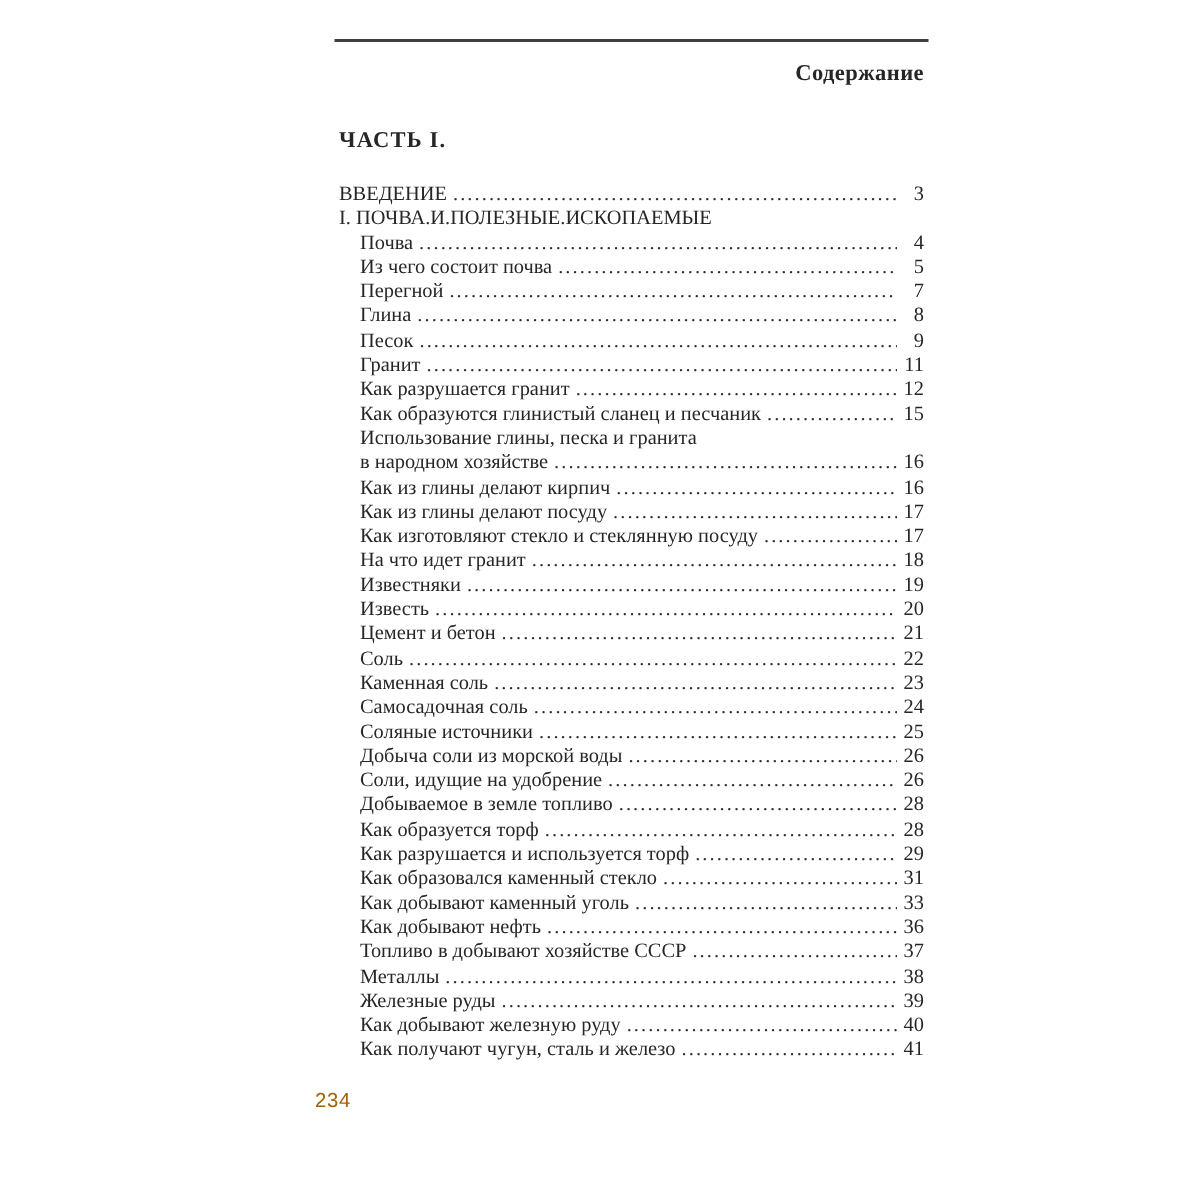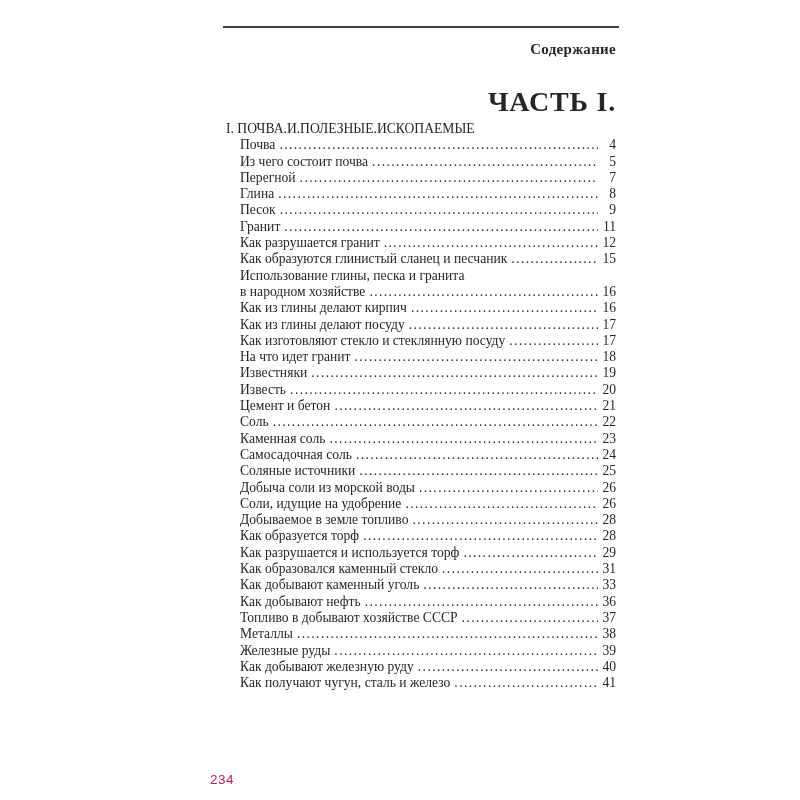--- a/index.html
+++ b/index.html
@@ -37,23 +37,23 @@
     text-align: right;
     font-weight: bold;
     font-size: 15px;
     letter-spacing: 0.3px;
   }
   .part-title {
     position: absolute;
     top: 86px;
     left: 0;
     width: 100%;
-    text-align: right;
+    text-align: left;
     font-weight: bold;
-    font-size: 28px;
+    font-size: 15px;
     letter-spacing: 0.8px;
   }
   .toc {
     position: absolute;
     top: 121px;
     left: 0;
     width: 100%;
   }
   .toc-row {
     display: flex;
@@ -81,36 +81,41 @@
     content: "..................................................................................................................................";
   }
   .toc-page {
     flex: 0 0 auto;
     min-width: 15px;
     text-align: right;
   }
   .folio {
     position: absolute;
     left: 210px;
-    top: 772px;
+    top: 726px;
     font-family: "Liberation Sans", sans-serif;
     font-size: 13.5px;
-    color: #be185d;
+    color: #a16207;
     letter-spacing: 0.5px;
   }
 </style>
 </head>
 <body>
 
 <div class="page-col">
   <div class="top-rule"></div>
   <div class="header-label">Содержание</div>
   <div class="part-title">ЧАСТЬ I.</div>
   <div class="toc">
       <div class="toc-row">
+        <span class="toc-title">ВВЕДЕНИЕ</span>
+        <span class="toc-dots"></span>
+        <span class="toc-page">3</span>
+      </div>
+      <div class="toc-row">
         <span class="toc-title">I. ПОЧВА.И.ПОЛЕЗНЫЕ.ИСКОПАЕМЫЕ</span>
       </div>
       <div class="toc-row indent">
         <span class="toc-title">Почва</span>
         <span class="toc-dots"></span>
         <span class="toc-page">4</span>
       </div>
       <div class="toc-row indent">
         <span class="toc-title">Из чего состоит почва</span>
         <span class="toc-dots"></span>

